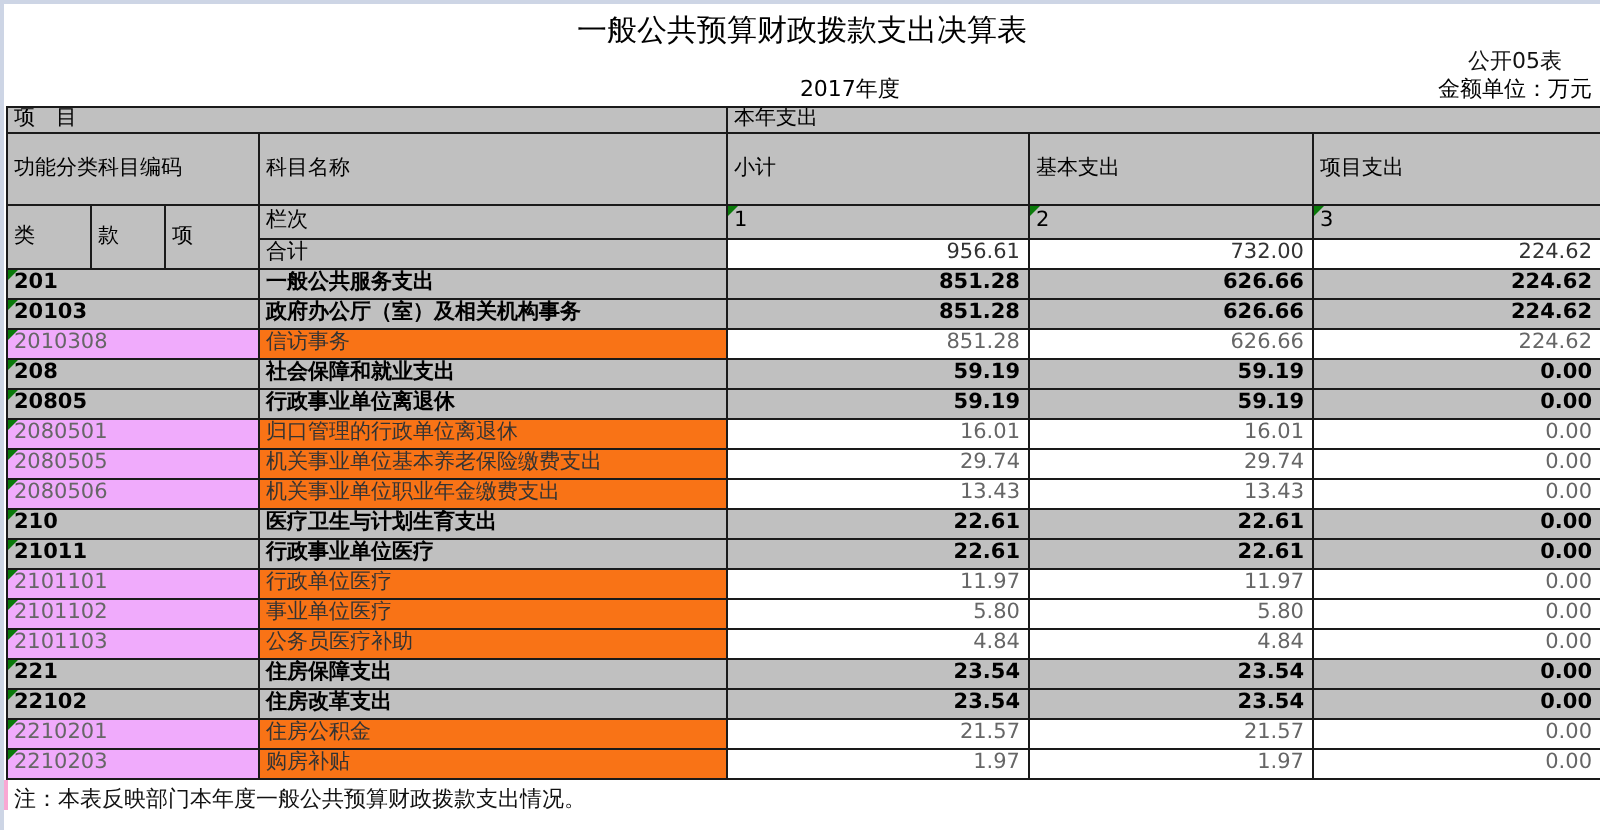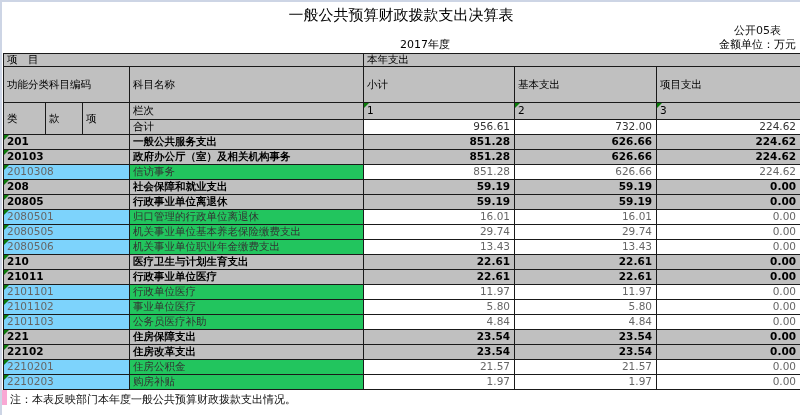--- a/index.html
+++ b/index.html
@@ -24,30 +24,30 @@
   tr.hr2 td { height:36px; }
   tr.hr3 td { height:17px; }
   tr.hr4 td { height:15px; }
   tbody tr { height:15px; }
 
   td.num { text-align:right; padding-right:4px; }
   tr.hr4 td.num { background:#ffffff; color:#333; }
   tr.hr4 td.total-label { background:#c0c0c0; }
 
   tbody tr.summary td { background:#c0c0c0; font-weight:bold; color:#000; }
-  tbody tr.detail td.code { background:#7dd3fc; color:#666; }
-  tbody tr.detail td.name { background:#22c55e; color:#333; }
+  tbody tr.detail td.code { background:#f0abfc; color:#666; }
+  tbody tr.detail td.name { background:#f97316; color:#333; }
   tbody tr.detail td.num  { background:#ffffff; color:#666; }
   tbody td.code { text-align:left; }
   tbody td.name { text-align:left; }
 
   .flag { position:absolute; top:0; left:0; width:0; height:0;
           border-top:5px solid #0a7a0a; border-right:5px solid transparent; }
 
-  .note { font-size:11px; color:#111; padding:2px 0 0 3px; border-left:5px solid #f9a8d4; height:15px; }
+  .note { font-size:11px; color:#111; padding:2px 0 0 3px; border-left:2px solid #f9a8d4; height:15px; }
 </style>
 </head>
 <body>
 
 <div class="page">
 
   <div class="title">一般公共预算财政拨款支出决算表</div>
   <div class="sheet-label">公开05表</div>
 
   <div class="meta-row">

